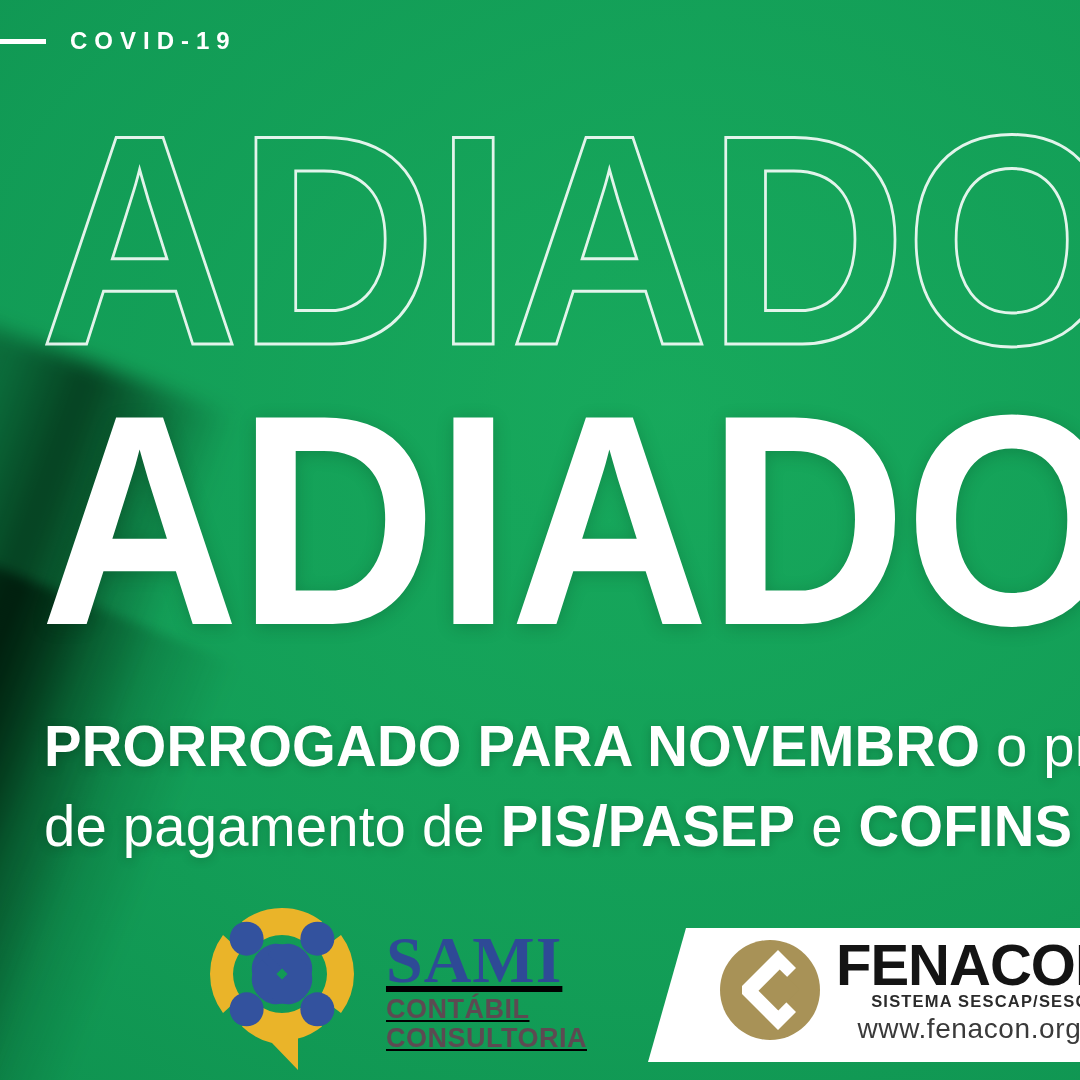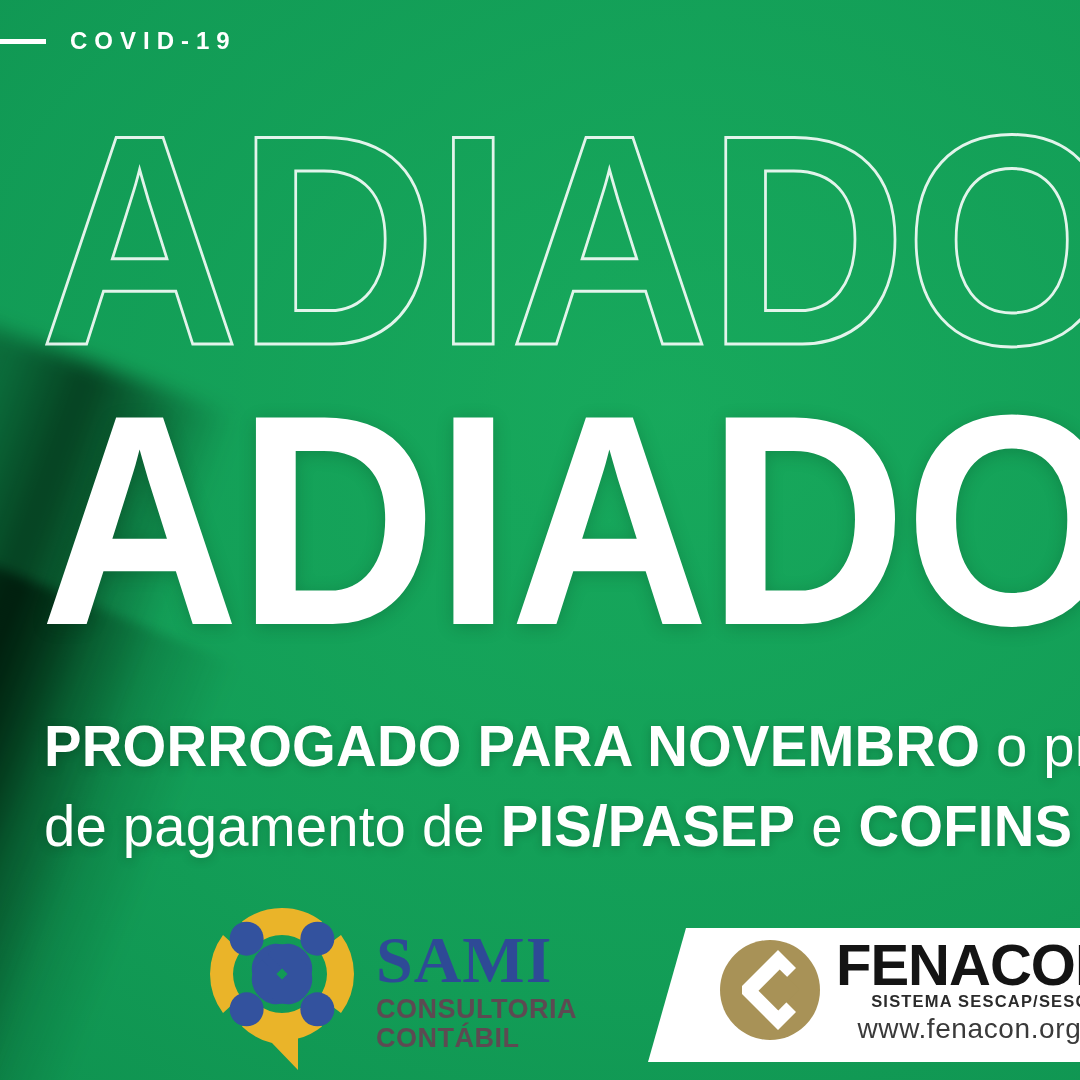--- a/index.html
+++ b/index.html
@@ -138,21 +138,21 @@
     letter-spacing:.2px;
     text-shadow:0 2px 10px rgba(0,40,18,.25);
   }
   .sub .b{font-weight:bold;}
   .sub .l{font-weight:normal;}
   .sub .line{display:block;white-space:nowrap;transform:scaleX(.97);transform-origin:left center;}
 
   
   .sami{
     position:absolute;left:202px;top:902px;
-    display:flex;align-items:center;gap:14px;
+    display:flex;align-items:center;gap:24px;text-decoration:underline;
   }
   .sami-mark{position:relative;width:160px;height:172px;flex:0 0 auto;}
   .sami-text{padding-top:6px;}
   .sami-name{
     font-family:"Liberation Serif", serif;
     font-weight:bold;
     font-size:66px;
     line-height:.95;
     color:#2e4a96;
     letter-spacing:1px;
@@ -310,22 +310,22 @@
             <g transform="rotate(135 80 72)">
               <circle cx="80" cy="22" r="17"></circle>
               <path d="M80 40 c14 0 24 10 24 22 l0 6 -48 0 0 -6 c0 -12 10 -22 24 -22 Z"></path>
             </g>
           </g>
         </svg>
       </div>
       <div class="sami-text">
         <div class="sami-name">SAMI</div>
         <div class="sami-tag">
+          <div>CONTÁBIL</div>
           <div>CONSULTORIA</div>
-          <div>CONTÁBIL</div>
         </div>
       </div>
     </div>
 
     <div class="fenacon-panel">
       <div class="fenacon-inner">
         <div class="fenacon-mark">
           <svg viewBox="0 0 104 104" width="104" height="104">
             <circle cx="52" cy="52" r="50" fill="#a89257"></circle>
             <path d="M60 12 L78 30 L56 52 L78 74 L60 92 L24 56 L24 48 Z" fill="#ffffff"></path>

